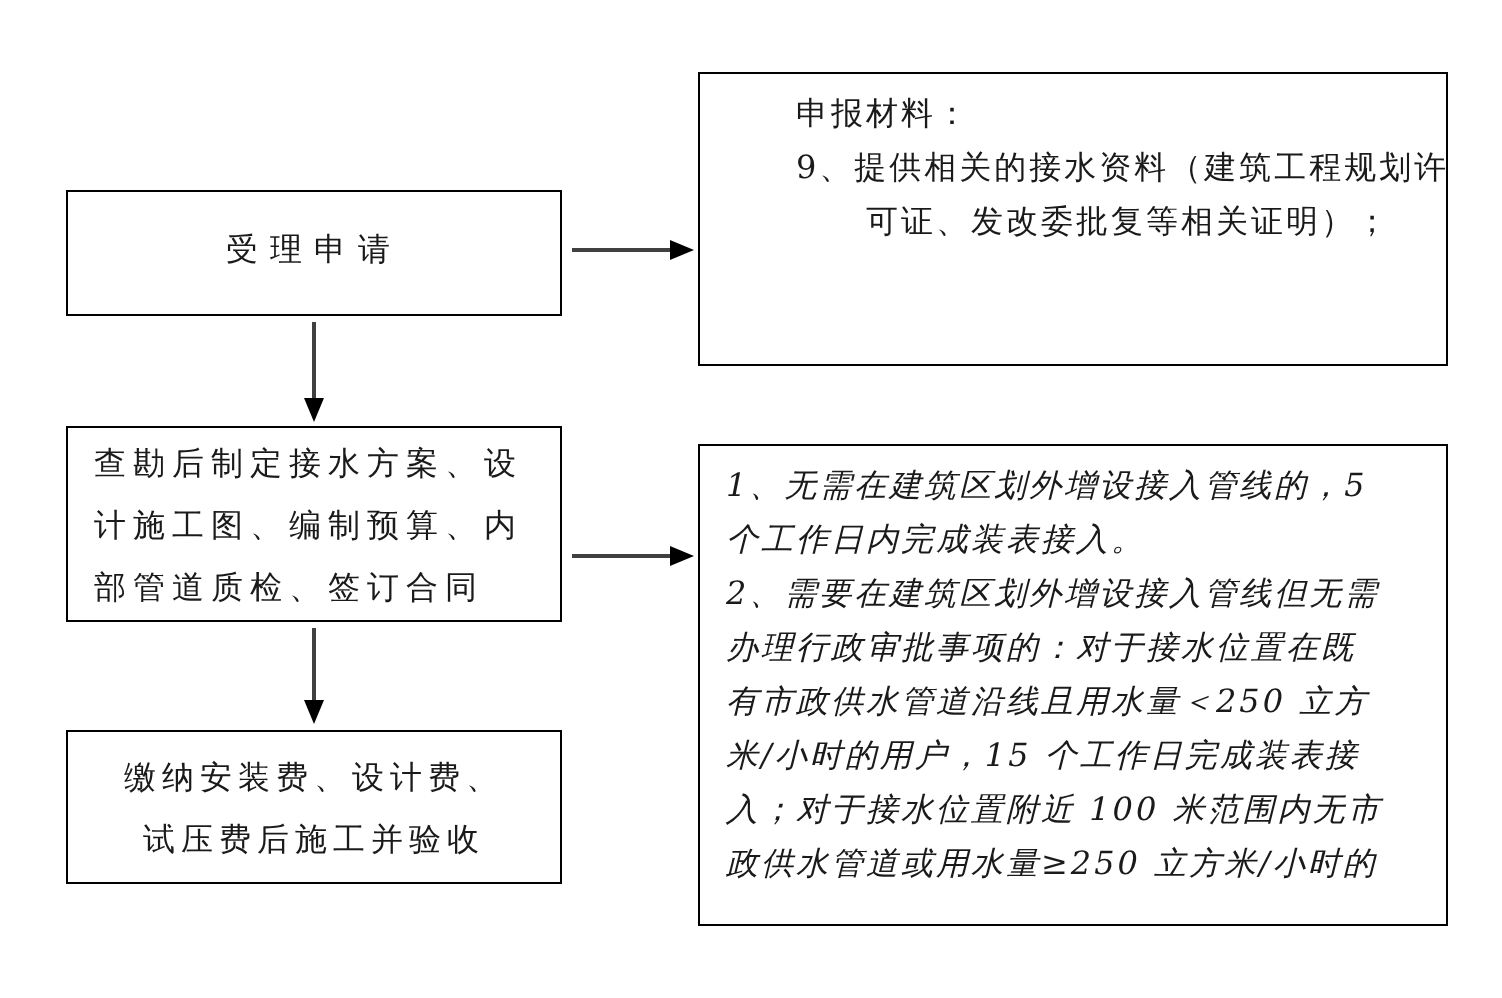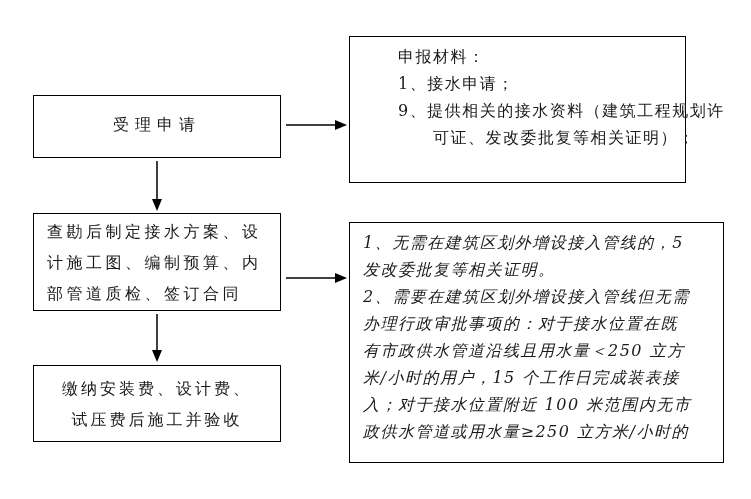--- a/index.html
+++ b/index.html
@@ -30,21 +30,21 @@
   }
   .pbox .tline{white-space:nowrap;}
   .box-a{left:33px;top:95px;width:248px;height:63px;text-align:center;letter-spacing:6px;font-family:Liberation Mono, monospace;}
   .box-b{left:33px;top:213px;width:248px;height:98px;padding:0 13px;letter-spacing:3.5px;}
   .box-c{left:33px;top:365px;width:248px;height:77px;text-align:center;letter-spacing:3px;}
   .dbox{
     font-size:16px;line-height:27px;letter-spacing:1.5px;
     padding:6px 13px;
   }
   .dbox .tline{white-space:nowrap;}
-  .box-d1{left:349px;top:36px;width:337px;height:147px;padding-left:48px;}
+  .box-d1{left:349px;top:36px;width:375px;height:147px;padding-left:48px;}
   .box-d2{left:349px;top:222px;width:375px;height:241px;font-style:italic;}
   .hline{position:absolute;height:2px;background:var(--arrow-line);}
   .vline{position:absolute;width:2px;background:var(--arrow-line);}
   .head-right{
     position:absolute;width:0;height:0;
     border-top:5px solid transparent;
     border-bottom:5px solid transparent;
     border-left:12px solid var(--arrow-head);
   }
   .head-down{
@@ -69,28 +69,27 @@
     </div>
 
   <div class="box pbox box-b">
       <div class="tline">查勘后制定接水方案、设</div>
       <div class="tline">计施工图、编制预算、内</div>
       <div class="tline">部管道质检、签订合同</div>
     </div>
 
   <div class="box dbox box-d1">
       <div class="tline">申报材料：</div>
-      <div class="tline">1、接水申请；</div>
       <div class="tline">9、提供相关的接水资料（建筑工程规划许</div>
       <div class="tline">　　可证、发改委批复等相关证明）；</div>
     </div>
 
   <div class="box dbox box-d2">
       <div class="tline">1、无需在建筑区划外增设接入管线的，5</div>
-      <div class="tline">发改委批复等相关证明。</div>
+      <div class="tline">个工作日内完成装表接入。</div>
       <div class="tline">2、需要在建筑区划外增设接入管线但无需</div>
       <div class="tline">办理行政审批事项的：对于接水位置在既</div>
       <div class="tline">有市政供水管道沿线且用水量＜250 立方</div>
       <div class="tline">米/小时的用户，15 个工作日完成装表接</div>
       <div class="tline">入；对于接水位置附近 100 米范围内无市</div>
       <div class="tline">政供水管道或用水量≥250 立方米/小时的</div>
     </div>
 
   <div>
     <div class="hline" style="left:286px;top:124px;width:50px"></div>

